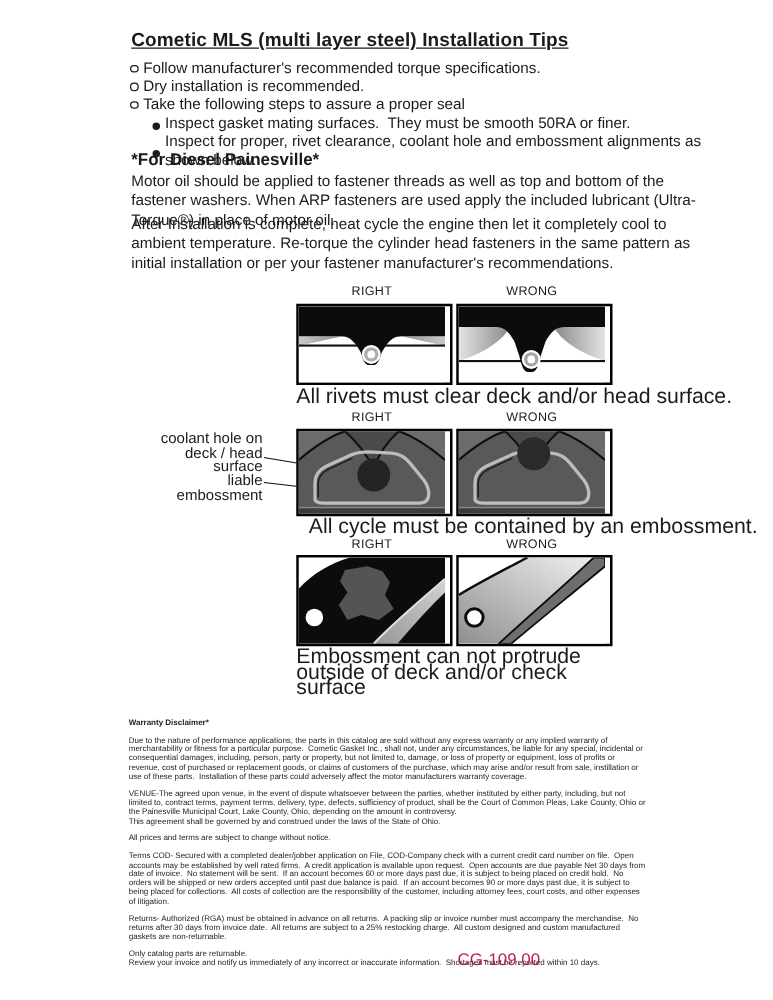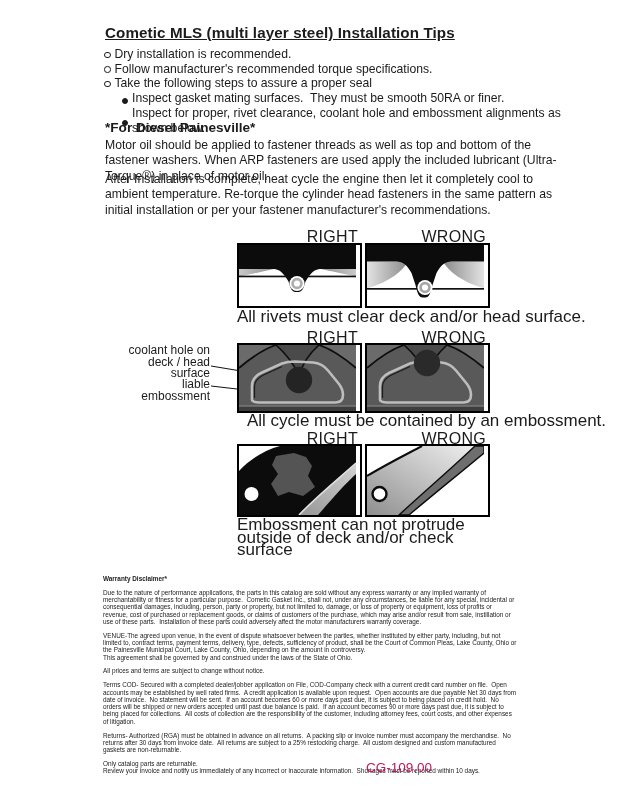--- a/index.html
+++ b/index.html
@@ -20,45 +20,45 @@
     width:4.5px;height:4.5px;border:1px solid #1b1b1b;border-radius:50%;
     margin:4.5px 4px 0 0;flex:none;background:#fff;
   }
   .brow.sub{margin-left:18px;align-items:center;}
   .brow.sub .mark{background:#1b1b1b;width:4px;height:4px;margin-top:5px;}
   .h2{left:105px;top:120px;font-size:13.6px;font-weight:bold;}
   .para{left:105px;width:464px;font-size:12.2px;line-height:15.3px;}
   .p1{top:138px;}
   .p2{top:172px;}
   .note{top:207px;}
-  .figheader{font-size:16px;letter-spacing:.3px;text-align:right;width:121px;}
+  .figheader{font-size:10px;letter-spacing:.3px;text-align:center;width:121px;}
   .panel{width:121px;border:2px solid #000;background:#fff;line-height:0;}
   .panel svg{display:block;}
   .caption{font-size:17px;line-height:12.5px;}
   .figlabel{font-size:12px;line-height:11.6px;text-align:right;width:100px;}
   .disc{left:103px;width:414px;font-size:6.4px;line-height:7.3px;color:#222;}
   .disc .dp{margin:0 0 6.5px 0;}
   .disc .dh{font-weight:bold;margin-bottom:6.5px;}
   .footer{left:366px;top:760px;font-size:13.5px;color:#be185d;}
 </style>
 </head>
 <body>
 
 <div class="page">
 
   <div class="abs title">Cometic MLS (multi layer steel) Installation Tips</div>
 
   <div class="abs bullets">
     <div class="brow">
       <span class="mark"></span>
+      <span class="pre">Follow manufacturer's recommended torque specifications.</span>
+    </div>
+    <div class="brow">
+      <span class="mark"></span>
       <span class="pre">Dry installation is recommended.</span>
-    </div>
-    <div class="brow">
-      <span class="mark"></span>
-      <span class="pre">Follow manufacturer's recommended torque specifications.</span>
     </div>
     <div class="brow">
       <span class="mark"></span>
       <span class="pre">Take the following steps to assure a proper seal</span>
     </div>
     <div class="brow sub">
       <span class="mark"></span>
       <span class="pre">Inspect gasket mating surfaces.  They must be smooth 50RA or finer.</span>
     </div>
     <div class="brow sub">

